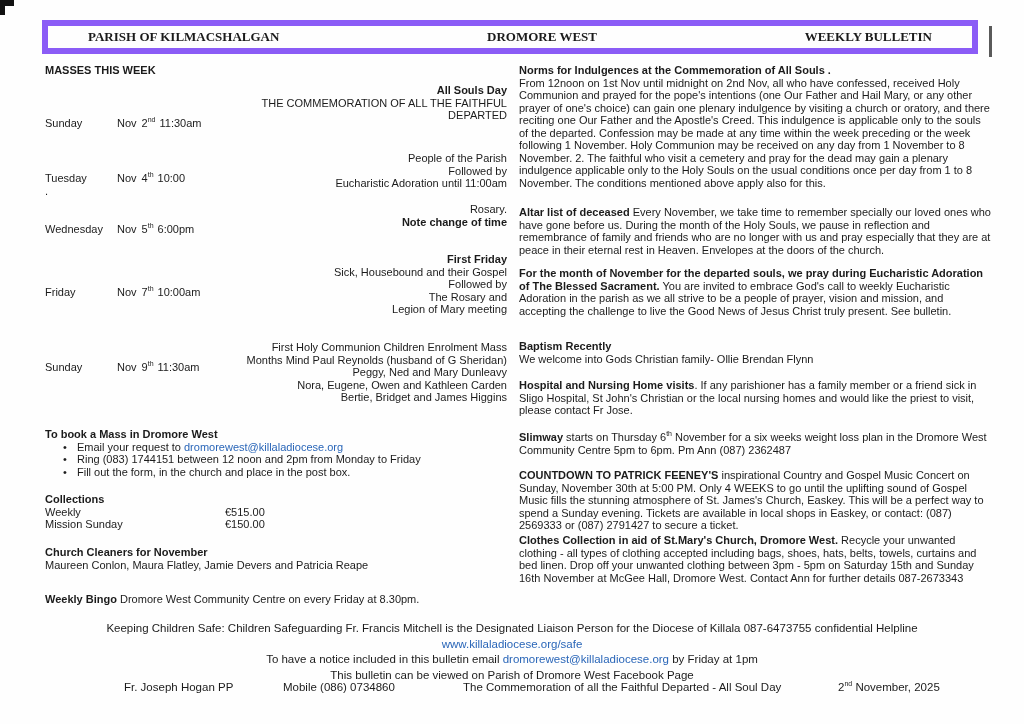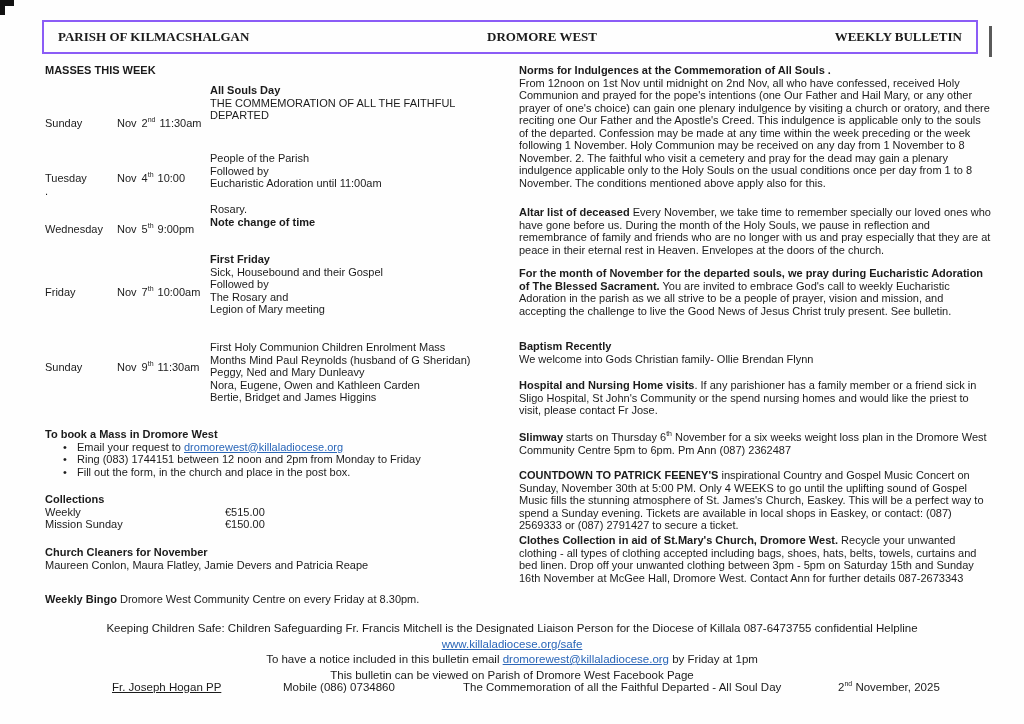--- a/index.html
+++ b/index.html
@@ -1,40 +1,40 @@
 <!DOCTYPE html>
 <html><head>
 <meta charset="utf-8">
 <style>
   html,body{margin:0;padding:0;background:#ffffff;}
   .page{position:relative;width:1024px;height:724px;background:#fefefe;overflow:hidden;
         font-family:"Liberation Sans","DejaVu Sans",sans-serif;color:#1b1b1b;font-size:11px;line-height:12.5px;}
   .b{font-weight:bold;}
   sup{font-size:7px;line-height:0;}
-  .lnk{color:#2a66b8;text-decoration:underline;cursor:pointer;}
+  .lnk{color:#2a66b8;cursor:pointer;}
   
   .corner-a{position:absolute;left:0;top:0;width:14px;height:6px;background:#111;}
   .corner-b{position:absolute;left:0;top:0;width:5px;height:15px;background:#111;}
   .edge-dash{position:absolute;left:989px;top:26px;width:3px;height:31px;background:#5a5a5a;}
   
-  .hdr{position:absolute;left:42px;top:20px;width:936px;height:34px;border:2px solid #8b5cf6;
-       display:flex;align-items:center;justify-content:space-between;padding:0 14px;box-sizing:border-box;
+  .hdr{position:absolute;left:42px;top:20px;width:936px;height:34px;border:6px solid #8b5cf6;
+       display:flex;align-items:center;justify-content:space-between;padding:0 40px;box-sizing:border-box;
        font-family:"Liberation Serif","DejaVu Serif",serif;font-weight:bold;font-size:13px;}
   
   .lcol{position:absolute;left:45px;top:64px;width:462px;}
   .rcol{position:absolute;left:519px;top:64px;width:472px;}
   .lsec,.rsec{position:absolute;left:0;width:100%;}
   
   .mrow{display:flex;}
   .dcell{width:165px;flex:none;}
   .dcell.shift{padding-top:12.5px;}
   .mday{display:inline-block;width:72px;margin-top:20px;}
   .mmon{margin-right:5px;}
   .mtime{margin-left:4px;}
-  .desc{flex:1;}
+  .desc{flex:1;text-align:right;}
   
   .bl{display:flex;}
   .bl .dot{width:14px;margin-left:18px;flex:none;}
   
   .crow{display:flex;}
   .crow .clab{width:180px;flex:none;}
   
   .foot{position:absolute;left:0;top:621px;width:1024px;text-align:center;font-size:11.5px;line-height:15.5px;}
   .fline4{position:absolute;left:0;top:681px;width:1024px;height:16px;font-size:11.5px;}
   .fp{position:absolute;white-space:nowrap;}
@@ -80,21 +80,21 @@
           <div>People of the Parish</div>
           <div>Followed by</div>
           <div>Eucharistic Adoration until 11:00am</div>
         </div>
       </div>
     </div>
 
     <div class="lsec" style="top:139px;">
       <div class="mrow">
         <div class="dcell">
-          <span class="mday">Wednesday</span><span class="mmon">Nov</span><span>5</span><sup>th</sup><span class="mtime">9:00pm</span>
+          <span class="mday">Wednesday</span><span class="mmon">Nov</span><span>5</span><sup>th</sup><span class="mtime">6:00pm</span>
         </div>
         <div class="desc">
           <div>Rosary.</div>
           <div class="b">Note change of time</div>
         </div>
       </div>
     </div>
 
     <div class="lsec" style="top:189px;">
       <div class="mrow">
@@ -179,21 +179,21 @@
     <div class="rsec" style="top:203px;">
       <span class="b">For the month of November for the departed souls, we pray during Eucharistic Adoration of The Blessed Sacrament.</span><span> You are invited to embrace God's call to weekly Eucharistic Adoration in the parish as we all strive to be a people of prayer, vision and mission, and accepting the challenge to live the Good News of Jesus Christ truly present.  See bulletin.</span>
     </div>
 
     <div class="rsec" style="top:276px;">
       <div class="b">Baptism Recently</div>
       <div>We welcome into Gods Christian family-  Ollie Brendan Flynn</div>
     </div>
 
     <div class="rsec" style="top:315px;">
-      <span class="b">Hospital and Nursing Home visits</span><span>.  If any parishioner has a family member or a friend sick in Sligo Hospital, St John's Community or the spend nursing homes and would like the priest to visit, please contact Fr Jose.</span>
+      <span class="b">Hospital and Nursing Home visits</span><span>.  If any parishioner has a family member or a friend sick in Sligo Hospital, St John's Christian or the local nursing homes and would like the priest to visit, please contact Fr Jose.</span>
     </div>
 
     <div class="rsec" style="top:367px;">
       <span class="b">Slimway</span><span> starts on Thursday 6</span><sup>th</sup><span>  November for a six weeks weight loss plan in the Dromore West Community Centre 5pm to 6pm. Pm Ann  (087) 2362487</span>
     </div>
 
     <div class="rsec" style="top:405px;">
       <span class="b">COUNTDOWN TO PATRICK FEENEY'S</span><span> inspirational Country and Gospel Music Concert on Sunday, November 30th at 5:00 PM.  Only 4 WEEKS to go until the uplifting sound of Gospel Music fills the stunning atmosphere of St. James's Church, Easkey.  This will be a perfect way to spend a Sunday evening. Tickets are available in local shops in Easkey, or contact:  (087) 2569333 or (087) 2791427 to secure a ticket.</span>
     </div>
 
@@ -204,19 +204,19 @@
   </div>
 
   <div class="foot">
     <div>Keeping Children Safe: Children Safeguarding Fr. Francis Mitchell is the Designated Liaison Person for the Diocese of Killala 087-6473755 confidential Helpline</div>
     <div><span class="lnk">www.killaladiocese.org/safe</span></div>
     <div><span>To have a notice included in this bulletin email </span><span class="lnk">dromorewest@killaladiocese.org</span><span> by Friday at 1pm</span></div>
     <div>This bulletin can be viewed on Parish of Dromore West Facebook Page</div>
   </div>
 
   <div class="fline4">
-    <span class="fp" style="left:112px;text-decoration:underline;">Fr. Joseph Hogan PP</span>
+    <span class="fp" style="left:124px;">Fr. Joseph Hogan PP</span>
     <span class="fp" style="left:283px;">Mobile (086) 0734860</span>
     <span class="fp" style="left:463px;">The Commemoration of all the Faithful Departed - All Soul Day</span>
     <span class="fp" style="left:838px;"><span>2</span><sup>nd</sup><span> November, 2025</span></span>
   </div>
 
 </div>
 
 </body></html>

